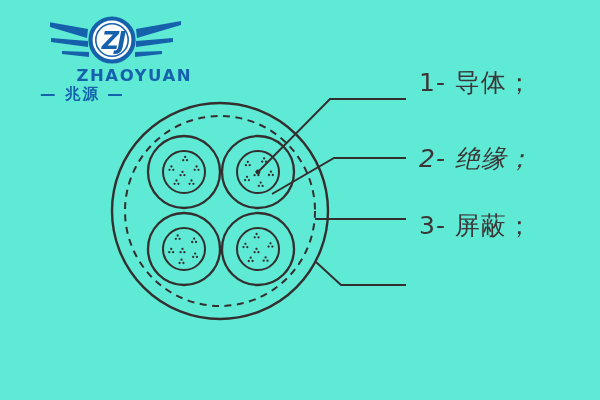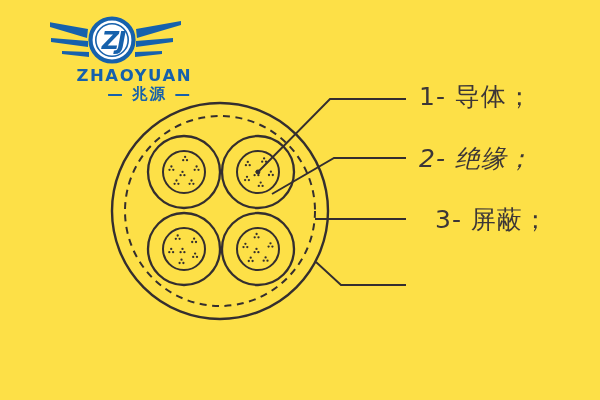--- a/index.html
+++ b/index.html
@@ -3,42 +3,42 @@
 <meta charset="utf-8">
 <style>
   html, body {
     margin: 0; padding: 0;
     background: #ffffff;
     font-family: "DejaVu Sans", "Liberation Sans", sans-serif;
   }
   .stage {
     position: relative;
     width: 600px; height: 400px;
-    background: #fde047;
+    background: #5eead4;
     overflow: hidden;
   }
   
   .logo-emblem {
     position: absolute;
     left: 50px; top: 12px;
     width: 136px; height: 56px;
   }
   .logo-en {
     position: absolute;
     left: 40px; top: 66px; width: 152px;
     text-align: right;
     font-size: 16.5px;
     font-weight: bold;
     letter-spacing: 1.5px;
     color: #1661ac;
   }
   .logo-cn {
     position: absolute;
     left: 40px; top: 84px; width: 152px;
-    text-align: right;
+    text-align: left;
     font-size: 15.5px;
     font-weight: bold;
     letter-spacing: 2px;
     color: #1661ac;
   }
   
   .diagram-svg {
     position: absolute;
     left: 0; top: 0;
     width: 600px; height: 400px;
@@ -46,23 +46,23 @@
   .part-label {
     position: absolute;
     left: 419px;
     transform: translateY(-50%);
     font-size: 25px;
     font-weight: 400;
     color: #3c3637;
     letter-spacing: 1px;
     white-space: nowrap;
   }
-  .lbl-1 { top: 96px; }
+  .lbl-1 { top: 82px; }
   .lbl-2 { top: 158px; font-style: italic; }
-  .lbl-3 { top: 219px; margin-left: 16px; }
+  .lbl-3 { top: 225px; }
   .lbl-4 { top: 285px; }
 </style>
 </head>
 <body>
 
 <div class="stage">
 
   <svg class="logo-emblem" viewBox="0 0 136 56" aria-hidden="true">
     <g fill="#1661ac">
       <polygon points="86,17 131,9 131,13 87,26"></polygon>

